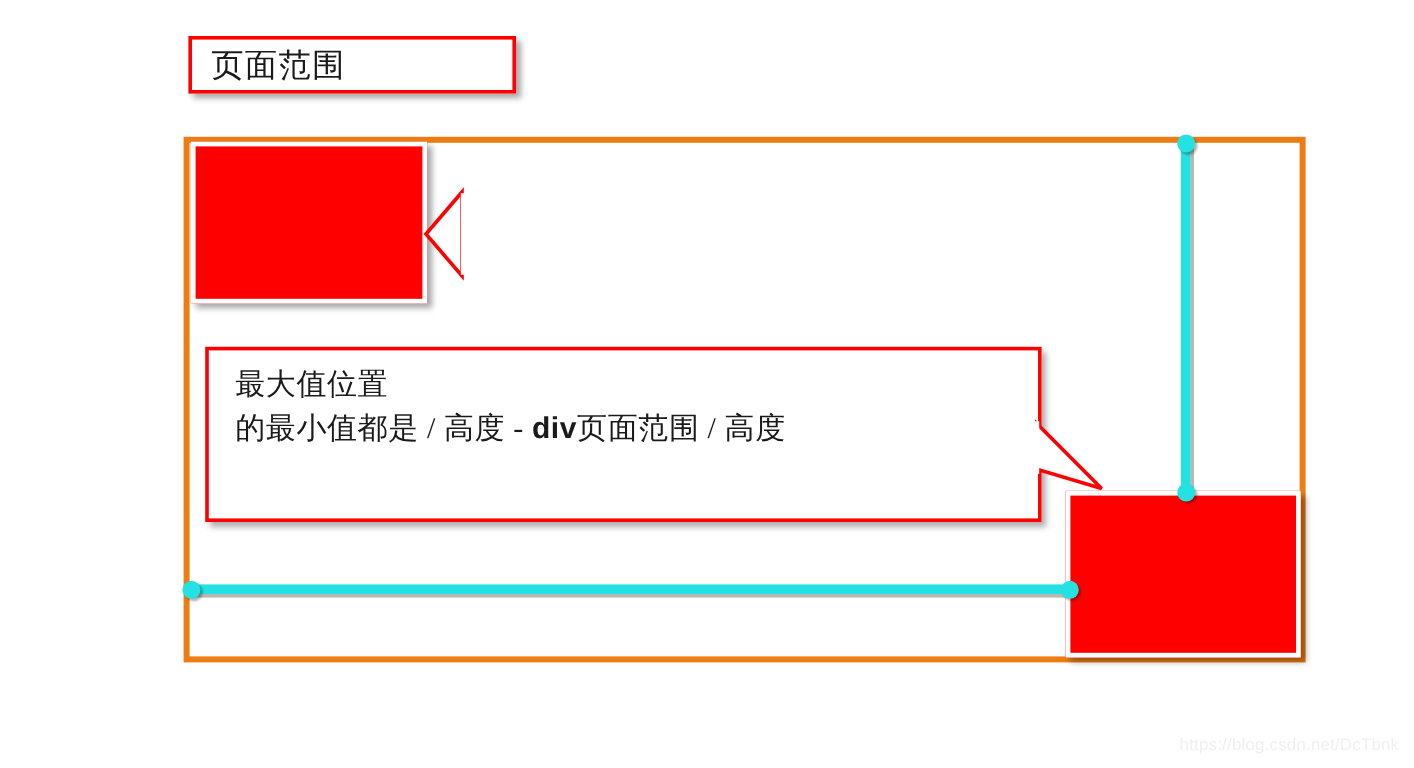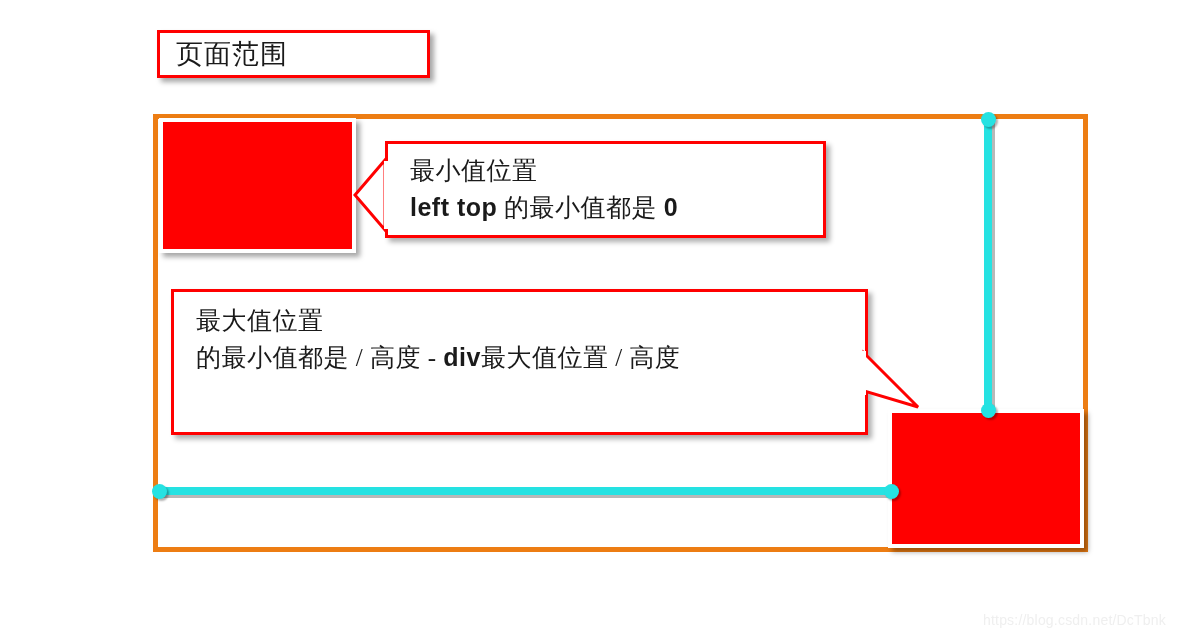--- a/index.html
+++ b/index.html
@@ -202,35 +202,29 @@
   <div id="div-min" class="red-div shadowed"></div>
   <div id="div-max" class="red-div shadowed"></div>
 
   <div id="cyan-vertical" class="cyan-line"></div>
   <div id="cyan-horizontal" class="cyan-line"></div>
   <div id="dot-top" class="cyan-dot"></div>
   <div id="dot-mid" class="cyan-dot"></div>
   <div id="dot-left" class="cyan-dot"></div>
   <div id="dot-right" class="cyan-dot"></div>
 
-  <div id="callout-min" class="callout">
-    <div class="lines">
-      <div class="line">最小值位置</div>
-      <div class="line"><span class="latin">left  top</span><span> 的最小值都是 </span><span class="latin">0</span></div>
-    </div>
-  </div>
   <svg id="tail-min-svg" class="tail-svg" viewBox="0 0 60 70">
     <polygon points="45,0 15,35 45,70" fill="#ffffff" stroke="#ff0000" stroke-width="3"></polygon>
     <rect x="44" y="1" width="14" height="68" fill="#ffffff" stroke="none"></rect>
   </svg>
 
   <div id="callout-max" class="callout">
     <div class="lines">
       <div class="line">最大值位置</div>
-      <div class="line"><span>的最小值都是 / 高度 - </span><span class="latin">div</span><span>最大值位置 / 高度</span></div>
+      <div class="line"><span>的最小值都是 / 高度 - </span><span class="latin">div</span><span>页面范围 / 高度</span></div>
     </div>
   </div>
   <svg id="tail-max-svg" class="tail-svg" viewBox="0 0 80 70">
     <polygon points="14,8 68,62 14,46" fill="#ffffff" stroke="#ff0000" stroke-width="3"></polygon>
     <rect x="2" y="6" width="14" height="44" fill="#ffffff" stroke="none"></rect>
   </svg>
 
   <div id="watermark">https://blog.csdn.net/DcTbnk</div>
 
 </div>

